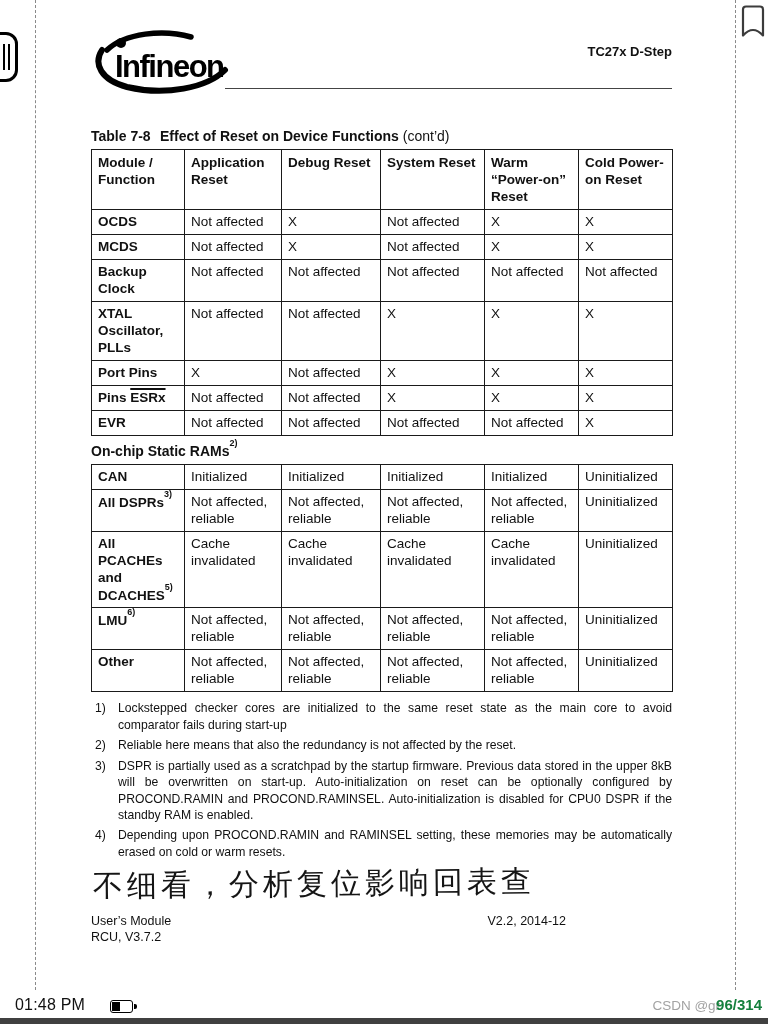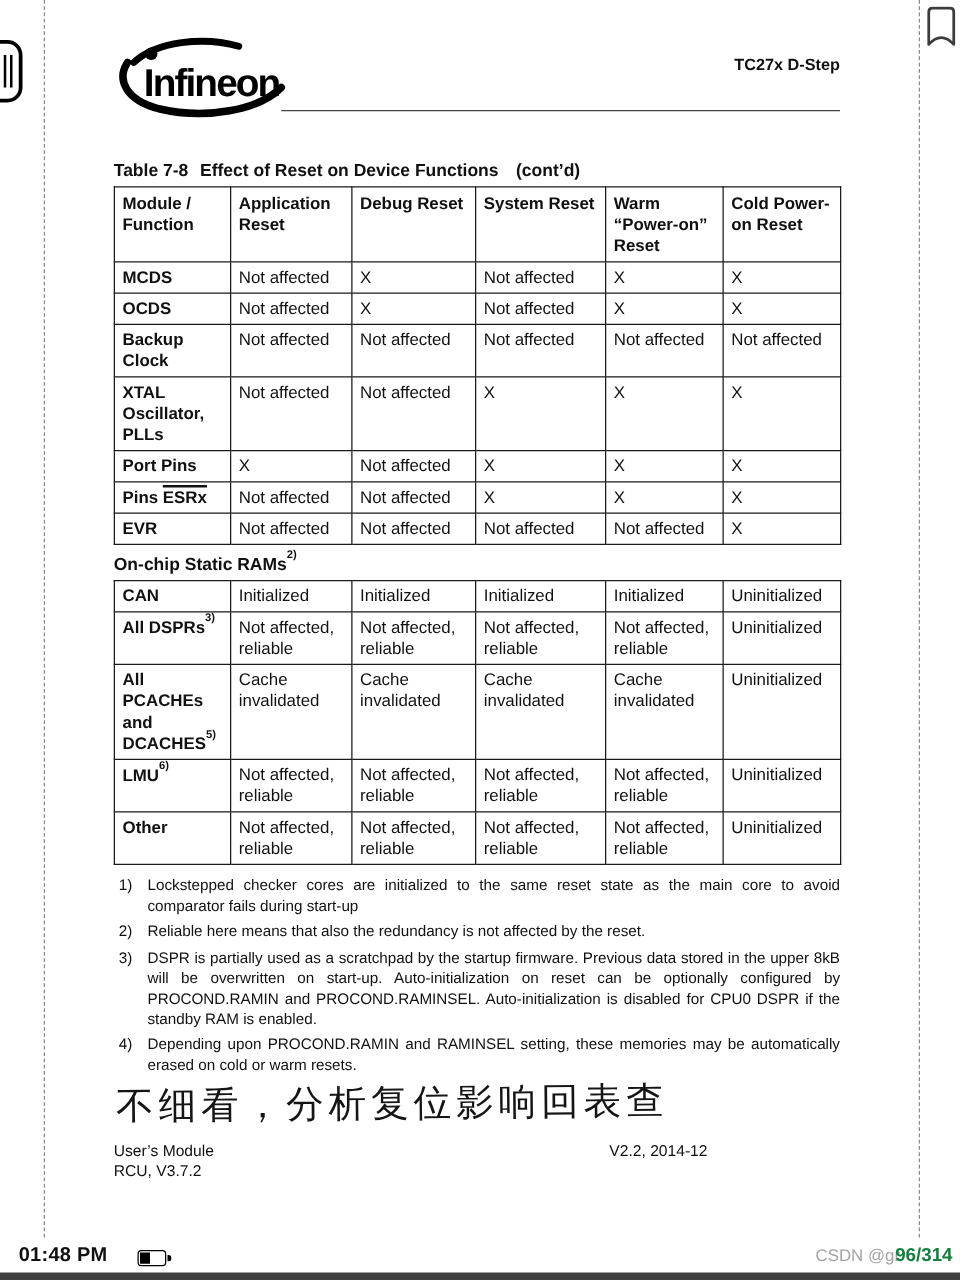--- a/index.html
+++ b/index.html
@@ -23,21 +23,21 @@
   .page { position:absolute; left:91px; top:28px; width:581px; }
 
   .doc-header { position:relative; height:100px; }
   .logo { position:absolute; left:0; top:0; }
   .doc-title { position:absolute; right:0; top:16px; font-weight:bold; font-size:13px; }
   .header-rule { position:absolute; left:134px; right:0; top:60px; border-top:1px solid #444; }
 
   .caption { font-size:14px; margin-bottom:5px; white-space:nowrap; }
   .cap-label { font-weight:bold; display:inline-block; width:69px; }
   .cap-title { font-weight:bold; }
-  .cap-suffix { font-weight:bold; margin-left:14px; }
+  .cap-suffix { font-weight:normal; margin-left:4px; }
 
   table { border-collapse:collapse; width:581px; table-layout:fixed; }
   td, th { border:1px solid #1a1a1a; font-size:13.5px; line-height:1.26; padding:3px 5px 4px 6px; vertical-align:top; text-align:left; background:#fff; }
   th { text-align:left; font-weight:bold; padding-top:4px; }
   td.mod { font-weight:bold; }
   sup { font-size:9px; position:relative; top:-4px; font-weight:bold; }
   .ovl { text-decoration:overline; text-decoration-thickness:2px;text-align:center; }
 
   .ram-heading { font-size:14px; font-weight:bold; margin:6px 0 5px 0; }
   .ram-heading sup { top:-4px; }
@@ -50,21 +50,21 @@
 
   .annotation { margin:6px 0 0 2px; font-size:30px; line-height:1.1; letter-spacing:4px; transform:rotate(-0.6deg); color:#151515; height:42px; overflow:hidden; }
 
   .page-footer { display:flex; margin-top:6px; font-size:12.5px; line-height:1.25; }
   .pf-left { flex:1; }
   .pf-center { flex:1; text-align:center; }
   .pf-right { flex:1; text-align:center; }
 
   
   .status-bar { position:absolute; left:0; right:0; top:994px; height:24px; }
-  .time { position:absolute; left:15px; top:2px; font-size:16px; font-weight:bold; letter-spacing:0.2px; }
+  .time { position:absolute; left:15px; top:2px; font-size:16px; font-weight:normal; letter-spacing:0.2px; }
   .battery { position:absolute; left:110px; top:6px; width:23px; height:13px; border:1.5px solid #000; border-radius:3px; background:#fff; }
   .battery .fill { position:absolute; left:1px; top:1px; bottom:1px; width:8px; background:#000; }
   .battery::after { content:''; position:absolute; right:-4.5px; top:2.5px; width:2.5px; height:5px; background:#000; border-radius:0 2px 2px 0; }
   .wm-wrap { position:absolute; right:6px; top:2px; white-space:nowrap; }
   .watermark { color:#a3a3a3; font-size:13.5px; }
   .page-indicator { color:#15803d; font-size:15px; font-weight:bold; margin-left:-4px; }
 
   .bottom-edge { position:absolute; left:0; right:0; bottom:0; height:6px; background:#404040; }
 </style>
 </head>
@@ -119,29 +119,29 @@
             <th>Module / Function</th>
             <th>Application Reset</th>
             <th>Debug Reset</th>
             <th>System Reset</th>
             <th>Warm “Power-on” Reset</th>
             <th>Cold Power-on Reset</th>
           </tr>
         </thead>
       <tbody>
           <tr>
+            <td class="mod">OCDS</td>
+            <td>Not affected</td>
+            <td>X</td>
+            <td>Not affected</td>
+            <td>X</td>
+            <td>X</td>
+          </tr>
+          <tr>
             <td class="mod">MCDS</td>
-            <td>Not affected</td>
-            <td>X</td>
-            <td>Not affected</td>
-            <td>X</td>
-            <td>X</td>
-          </tr>
-          <tr>
-            <td class="mod">OCDS</td>
             <td>Not affected</td>
             <td>X</td>
             <td>Not affected</td>
             <td>X</td>
             <td>X</td>
           </tr>
           <tr>
             <td class="mod">Backup Clock</td>
             <td>Not affected</td>
             <td>Not affected</td>

